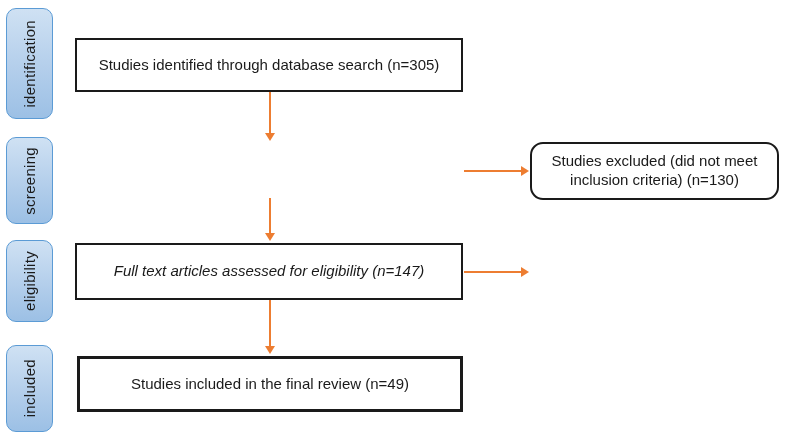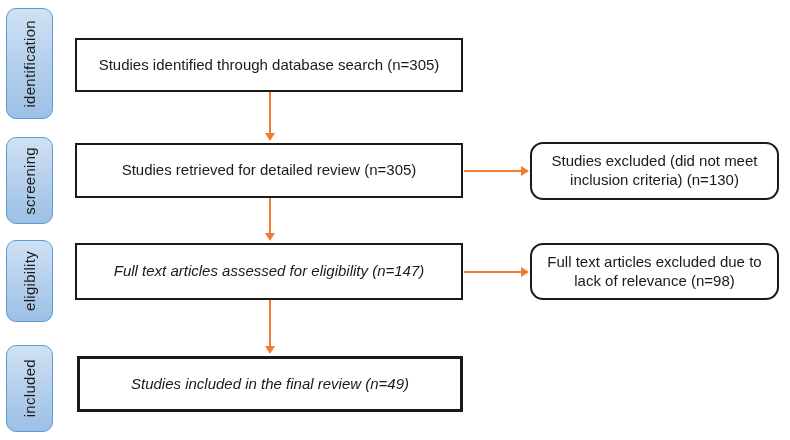--- a/index.html
+++ b/index.html
@@ -19,21 +19,21 @@
     writing-mode:vertical-rl;transform:rotate(180deg);
     font-size:15px;letter-spacing:.3px;white-space:nowrap;color:#1A1A1A;
   }
   
   .mainbox,.sidebox{
     position:absolute;background:#FFFFFF;border:2px solid #1A1A1A;
     box-sizing:border-box;display:flex;align-items:center;justify-content:center;
     text-align:center;font-size:15px;line-height:1.25;
   }
   .mainbox{left:75px;width:388px;align-items:center;}
-  .mainbox.thick{border-width:3px;font-style:italic;}
+  .mainbox.thick{border-width:3px;}
   .sidebox{left:530px;width:249px;padding:2px 6px;border-radius:13px;}
   .sidebox .line{display:block;}
   
   .vline{position:absolute;left:269px;width:2px;background:#ED7D31;}
   .hline{position:absolute;height:2px;background:#ED7D31;}
   .head-down{
     position:absolute;left:265px;width:0;height:0;
     border-left:5px solid transparent;border-right:5px solid transparent;
     border-top:8px solid #ED7D31;
   }
@@ -57,40 +57,31 @@
   <div class="stage" style="top:240px;height:82px;">
     <span>eligibility</span>
   </div>
   <div class="stage" style="top:345px;height:87px;">
     <span>included</span>
   </div>
 
   <div class="mainbox" style="top:38px;height:54px;">
     <span>Studies identified through database search (n=305)</span>
   </div>
-  <div class="mainbox" style="top:143px;height:55px;">
-    <span>Studies retrieved for detailed review (n=305)</span>
-  </div>
   <div class="mainbox" style="top:243px;height:57px;font-style:italic;">
     <span>Full text articles assessed for eligibility (n=147)</span>
   </div>
   <div class="mainbox thick" style="top:356px;height:56px;left:77px;width:386px;">
     <span>Studies included in the final review (n=49)</span>
   </div>
 
   <div class="sidebox" style="top:142px;height:58px;">
     <div>
       <span class="line">Studies excluded (did not meet</span>
       <span class="line">inclusion criteria) (n=130)</span>
-    </div>
-  </div>
-  <div class="sidebox" style="top:243px;height:57px;">
-    <div>
-      <span class="line">Full text articles excluded due to</span>
-      <span class="line">lack of relevance (n=98)</span>
     </div>
   </div>
 
   <div>
     <div class="vline" style="top:92px;height:41px;"></div>
     <div class="head-down" style="top:133px;"></div>
   </div>
   <div>
     <div class="vline" style="top:198px;height:35px;"></div>
     <div class="head-down" style="top:233px;"></div>

